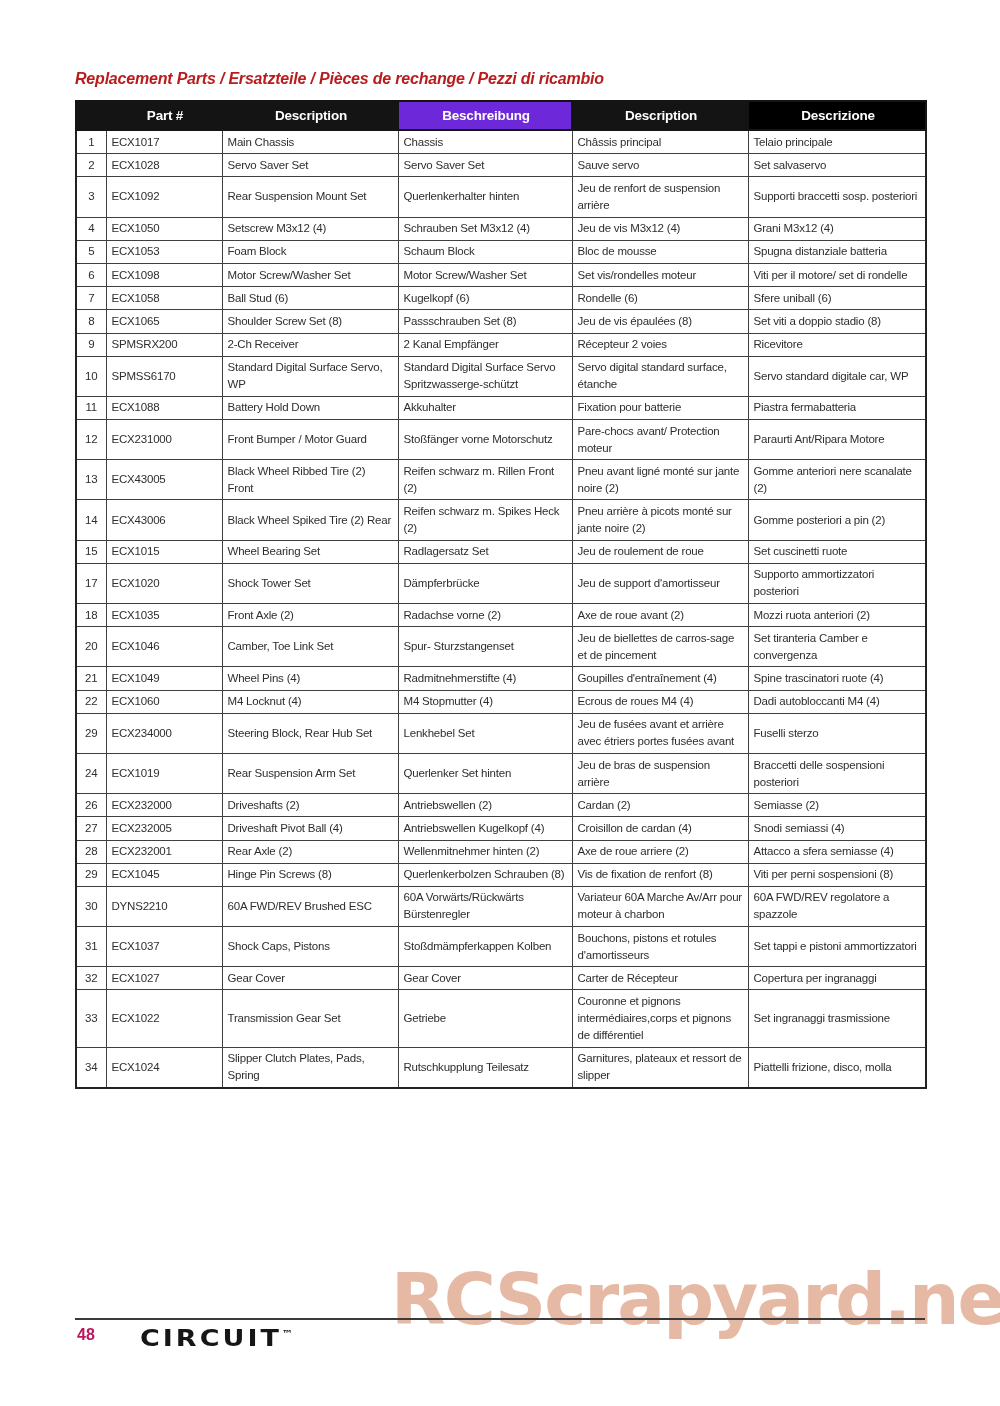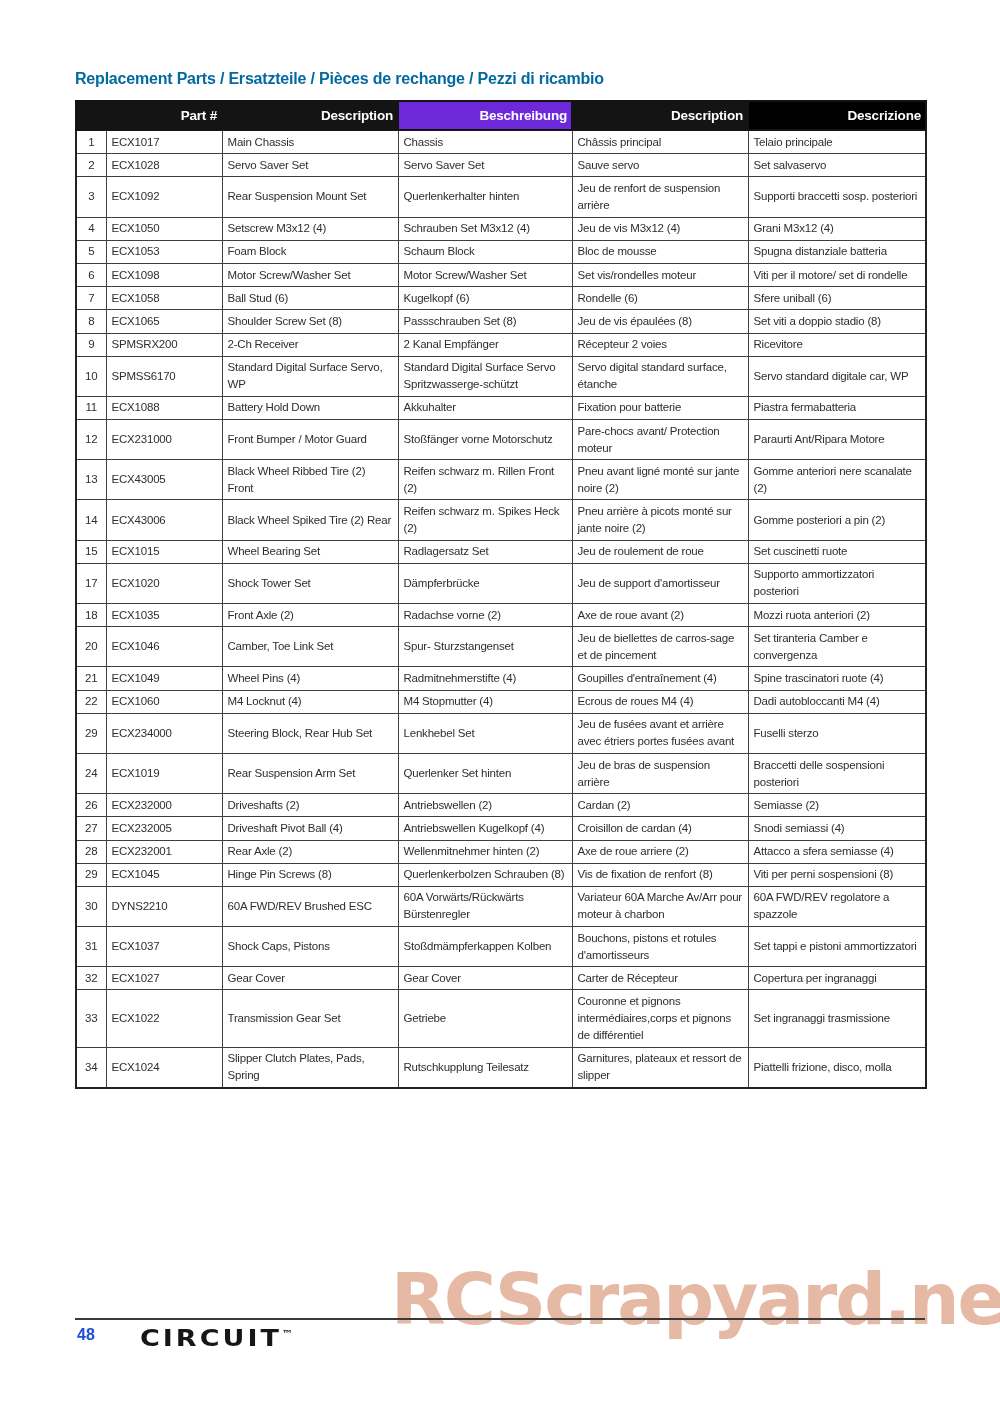--- a/index.html
+++ b/index.html
@@ -9,43 +9,44 @@
     position: relative;
     font-family: "Liberation Sans", sans-serif;
     color: #2e2e2e;
     overflow: hidden;
   }
   .page-title {
     position: absolute;
     left: 75px; top: 70px;
     font-size: 16px;
     font-weight: bold;
-    color: #0369a1;
+    color: #b91c1c;
     letter-spacing: -0.2px;
+    font-style: italic;
   }
   .parts-table {
     position: absolute;
     left: 75px; top: 100px;
     width: 850px;
     border-collapse: collapse;
     table-layout: fixed;
     font-size: 11.5px;
     line-height: 17px;
     letter-spacing: -0.2px;
   }
   .parts-table col.c-num  { width: 30px; }
   .parts-table col.c-part { width: 116px; }
   .parts-table col.c-en   { width: 176px; }
   .parts-table col.c-de   { width: 174px; }
   .parts-table col.c-fr   { width: 176px; }
   .parts-table col.c-it   { width: 178px; }
   .parts-table thead th {
     background: #141414;
     color: #ffffff;
-    text-align: right;
+    text-align: center;
     font-size: 13.5px;
     font-weight: bold;
     padding: 5px 4px 5px 6px;
     border: 2px solid #a16207;
   }
   .parts-table td {
     border: 1.4px solid #3f3f3f;
     padding: 2.6px 4px 2.6px 5px;
     vertical-align: middle;
     color: #2e2e2e;
@@ -60,21 +61,21 @@
     left: 75px; top: 1318px;
     width: 850px; height: 2px;
     background: #3a3a3a;
     z-index: 3;
   }
   .page-number {
     position: absolute;
     left: 77px; top: 1326px;
     font-size: 16px;
     font-weight: bold;
-    color: #1d4ed8;
+    color: #be185d;
     z-index: 3;
   }
   .brand-logo {
     position: absolute;
     left: 140px; top: 1324px;
     font-family: "DejaVu Sans", sans-serif;
     font-size: 27px;
     font-weight: 900;
     color: #161616;
     letter-spacing: 3px;

